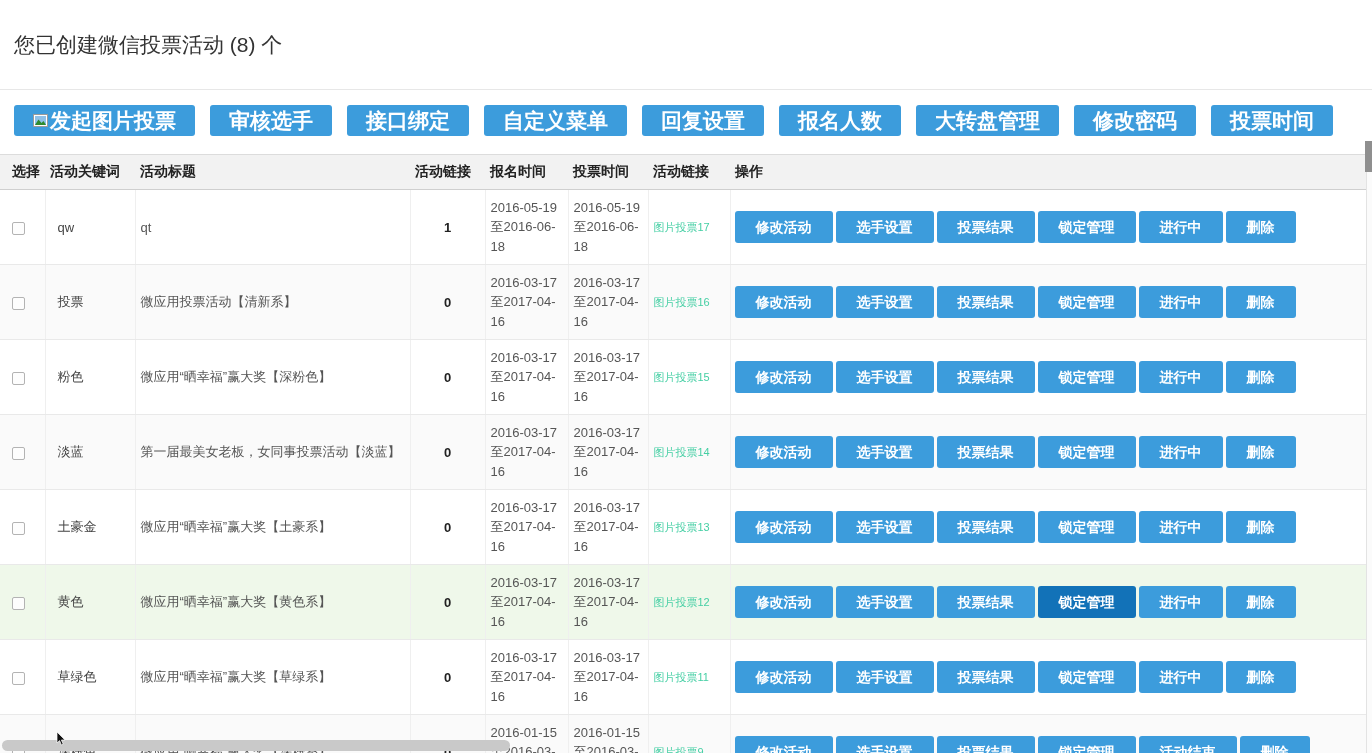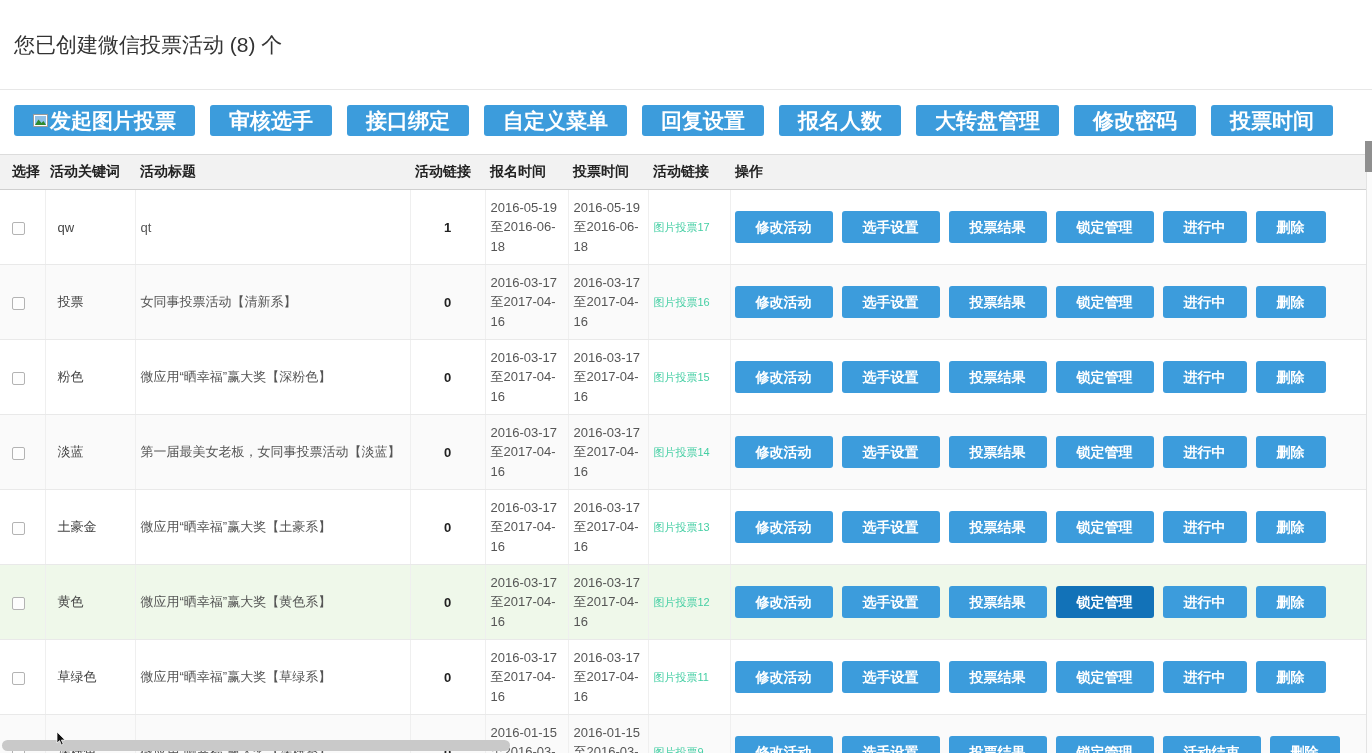--- a/index.html
+++ b/index.html
@@ -39,21 +39,21 @@
     overflow:hidden;
   }
   tr.row{height:75px;}
   tbody tr:nth-child(even){background:#fafafa;}
   tbody tr.hl{background:#eff8ea;}
   .c-kw{color:#444;padding-left:12px;}
   .c-num{font-weight:700;color:#222;text-align:center;}
   .c-date{line-height:1.5;word-break:normal;overflow-wrap:anywhere;color:#555;margin-left:14px;}
   .glink{color:#45cfa4;text-decoration:none;font-size:11px;}
   .c-act{padding-left:4px;border-right:1px solid #ededed;}
-  .actions{display:flex;gap:9px;align-items:center;}
+  .actions{display:flex;gap:3px;align-items:center;}
   .abtn{
     background:#3c9cdc;color:#fff;border:none;border-radius:3px;
     padding:8px 21px;font-size:14px;font-weight:700;cursor:pointer;
     font-family:inherit;white-space:nowrap;line-height:16px;
   }
   .abtn.active{background:#1272b8;}
   input[type=checkbox]{
     appearance:none;-webkit-appearance:none;width:13px;height:13px;
     border:1px solid #b3b3b3;border-radius:2px;background:#fdfdfd;margin:0;
     vertical-align:middle;cursor:pointer;
@@ -137,21 +137,21 @@
               <button class="abtn">投票结果</button>
               <button class="abtn">锁定管理</button>
               <button class="abtn">进行中</button>
               <button class="abtn">删除</button>
             </div>
           </td>
         </tr>
         <tr class="row">
           <td class="c-check"><input type="checkbox" style=""></td>
           <td class="c-kw">投票</td>
-          <td class="c-title">女同事投票活动【清新系】</td>
+          <td class="c-title">微应用投票活动【清新系】</td>
           <td class="c-num">0</td>
           <td class="c-date">2016-03-17 至2017-04-16</td>
           <td class="c-date">2016-03-17 至2017-04-16</td>
           <td class="c-link"><a class="glink" href="#">图片投票16</a></td>
           <td class="c-act">
             <div class="actions">
               <button class="abtn">修改活动</button>
               <button class="abtn">选手设置</button>
               <button class="abtn">投票结果</button>
               <button class="abtn">锁定管理</button>

